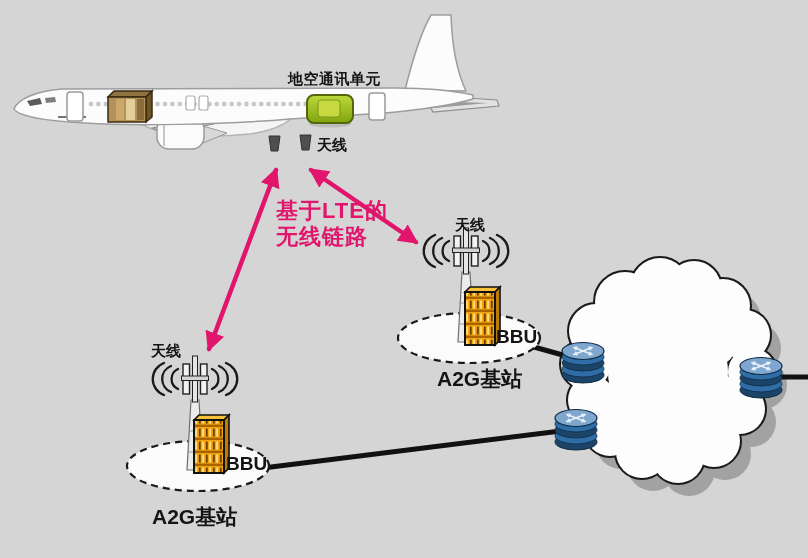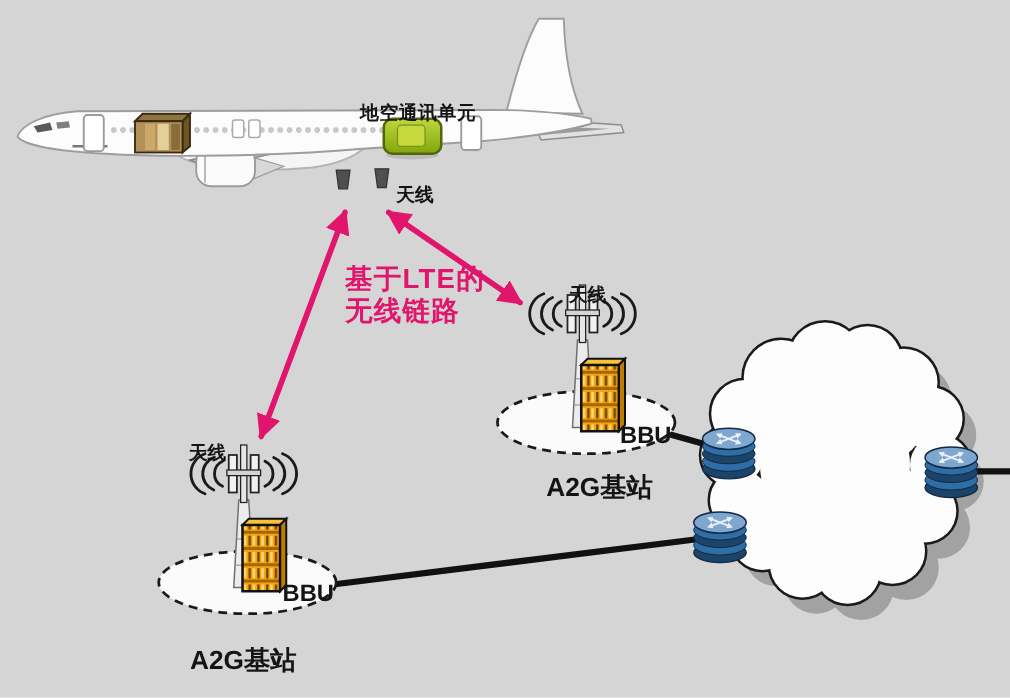--- a/index.html
+++ b/index.html
@@ -1,19 +1,19 @@
 <!DOCTYPE html>
 <html><head>
 <meta charset="utf-8">
 <style>
   html,body{margin:0;padding:0;}
   body{width:808px;height:558px;overflow:hidden;font-family:"Liberation Sans","DejaVu Sans",sans-serif;}
   .stage{position:relative;width:808px;height:558px;background:#d5d5d5;}
   svg.layer{position:absolute;left:0;top:0;}
-  .lbl{position:absolute;color:#141414;font-weight:bold;white-space:nowrap;line-height:1.1;margin-top:12px;}
+  .lbl{position:absolute;color:#141414;font-weight:bold;white-space:nowrap;line-height:1.1;}
   .lbl-unit{left:288px;top:71px;font-size:15px;letter-spacing:.5px;}
   .lbl-plane-ant{left:317px;top:137px;font-size:15px;}
   .lbl-lte1{left:276px;top:199px;font-size:22px;color:#e0156b;letter-spacing:1px;}
   .lbl-lte2{left:276px;top:225px;font-size:22px;color:#e0156b;letter-spacing:1px;}
   .lbl-bs-up-ant{left:455px;top:217px;font-size:15px;}
   .lbl-bs-up-bbu{left:496px;top:327px;font-size:19px;}
   .lbl-bs-up-name{left:437px;top:367px;font-size:21px;}
   .lbl-bs-lo-ant{left:151px;top:343px;font-size:15px;}
   .lbl-bs-lo-bbu{left:226px;top:454px;font-size:19px;}
   .lbl-bs-lo-name{left:152px;top:505px;font-size:21px;}

